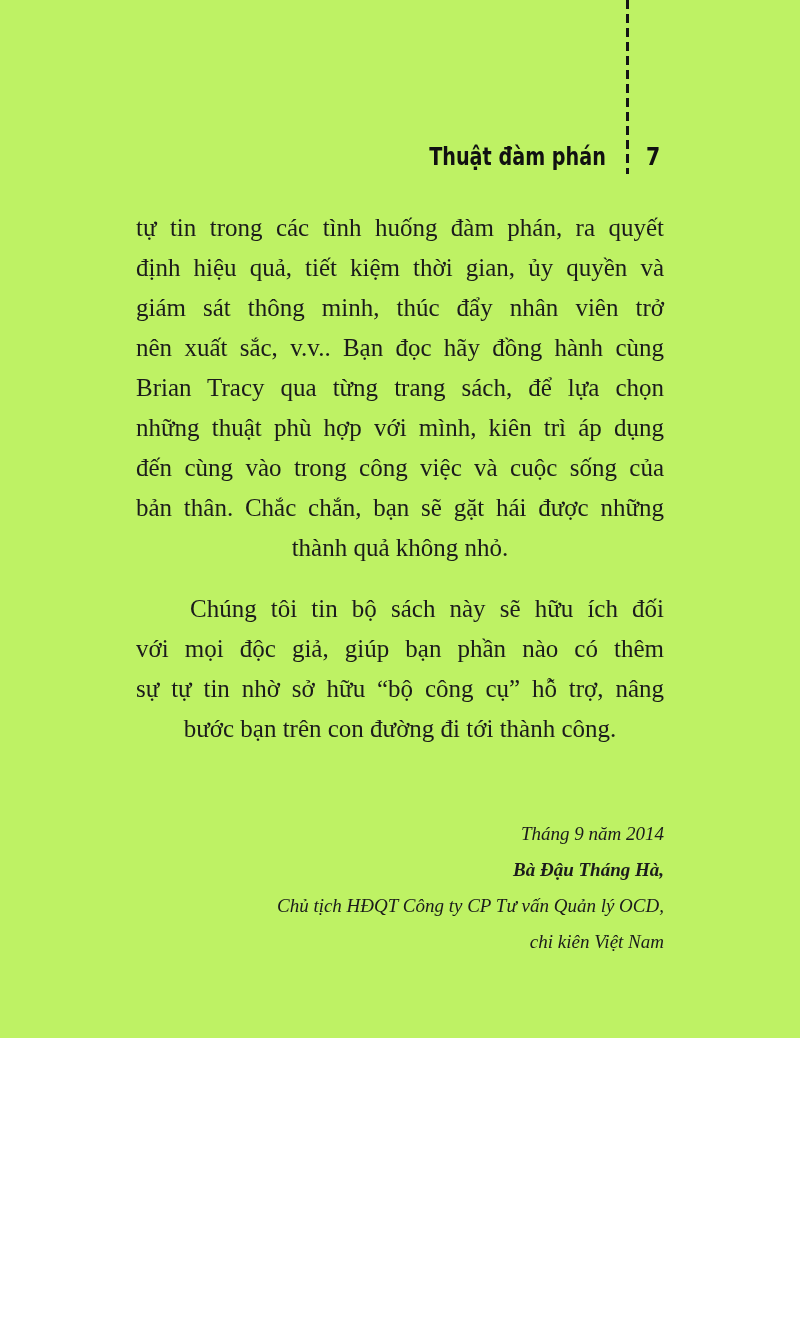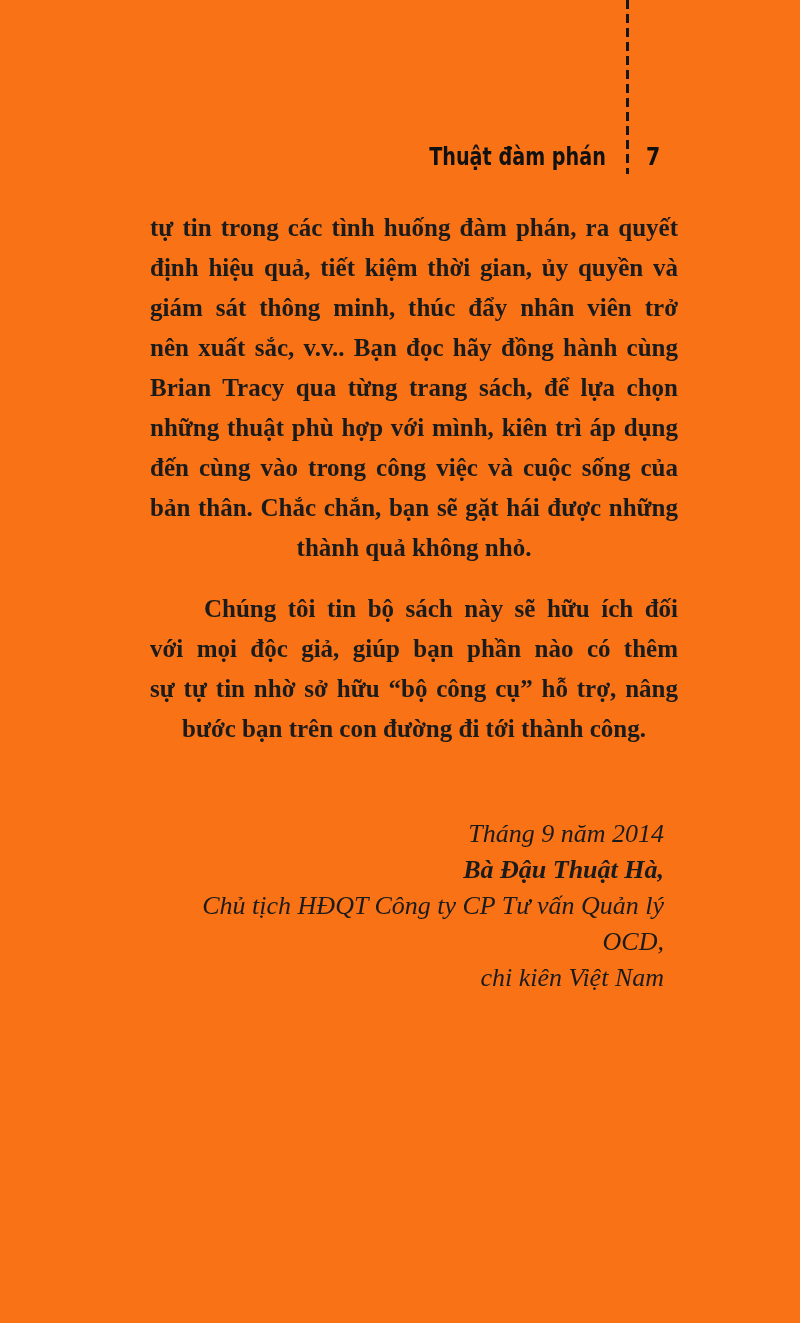--- a/index.html
+++ b/index.html
@@ -3,22 +3,22 @@
 <meta charset="utf-8">
 <style>
   html, body {
     margin: 0;
     padding: 0;
     background: #ffffff;
   }
   .page {
     position: relative;
     width: 800px;
-    height: 1323px;
-    background: #f97316;
+    height: 1038px;
+    background: #bef264;
     overflow: hidden;
     color: #1a1a1a;
     font-family: "Liberation Serif", serif;
   }
 
   
   .running-title {
     position: absolute;
     top: 143px;
     right: 194px;
@@ -52,47 +52,46 @@
     font-size: 24px;
     line-height: 28px;
     color: #111111;
     transform: scaleX(0.85);
     transform-origin: 0 50%;
   }
 
   
   .body-text {
     position: absolute;
-    left: 150px;
+    left: 136px;
     top: 208px;
     width: 528px;
     font-size: 25px;
     line-height: 40px;
     color: #1b1b1b;
-    font-weight: bold;
   }
   .para { margin: 0; }
   .para.gap-sm { margin-top: 21px; }
   .para.gap-md { margin-top: 12px; }
   .ln { text-align: center; }
   .ln.just {
     text-align: justify;
     text-align-last: justify;
   }
   .ln.indent { text-indent: 54px; }
 
   
   .signature {
     position: absolute;
     left: 136px;
     top: 816px;
     width: 528px;
     text-align: right;
     font-style: italic;
-    font-size: 26px;
+    font-size: 19px;
     line-height: 36px;
     color: #1b1b1b;
   }
   .signature .sig-name {
     font-weight: 700;
   }
 </style>
 </head>
 <body>
 
@@ -121,18 +120,18 @@
       <div class="ln just">với mọi độc giả, giúp bạn phần nào có thêm</div>
       <div class="ln just">sự tự tin nhờ sở hữu “bộ công cụ” hỗ trợ, nâng</div>
       <div class="ln">bước bạn trên con đường đi tới thành công.</div>
     </div>
 
 
   </div>
 
   <div class="signature">
     <div class="sig-date">Tháng 9 năm 2014</div>
-    <div class="sig-name">Bà Đậu Thuật Hà,</div>
+    <div class="sig-name">Bà Đậu Tháng Hà,</div>
     <div class="sig-title">Chủ tịch HĐQT Công ty CP Tư vấn Quản lý OCD,</div>
     <div class="sig-title">chi kiên Việt Nam</div>
   </div>
 
 </div>
 
 </body></html>

